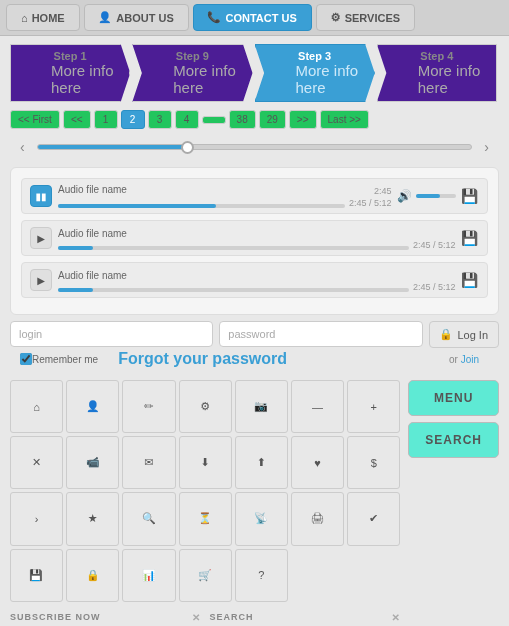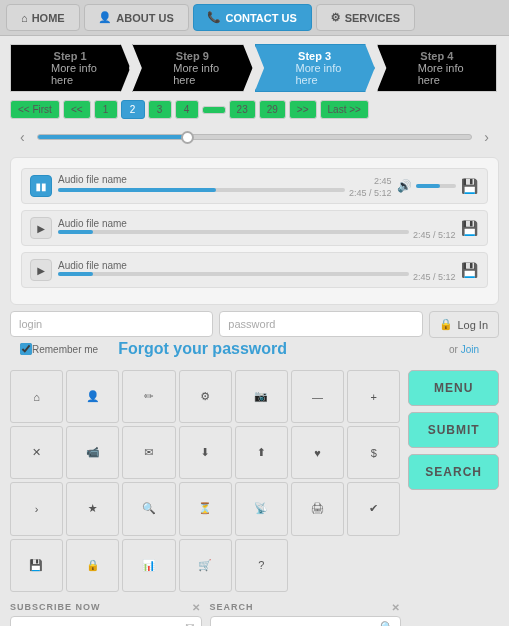--- a/index.html
+++ b/index.html
@@ -49,42 +49,42 @@
     }
     .step-item {
       flex: 1;
       display: flex;
       flex-direction: column;
       align-items: center;
       padding: 5px 8px;
       font-size: 10px;
       color: #888;
       position: relative;
-      background: #000000;
+      background: #4c1d95;
       border: 1px solid #ccc;
       clip-path: polygon(0 0, 92% 0, 100% 50%, 92% 100%, 0 100%, 8% 50%);
       margin-right: 2px;
     }
     .step-item:first-child {
       clip-path: polygon(0 0, 92% 0, 100% 50%, 92% 100%, 0 100%);
     }
     .step-item:last-child {
       clip-path: polygon(0 0, 100% 0, 100% 100%, 0 100%, 8% 50%);
     }
     .step-item.active {
       background: #3a9fd5;
       color: #fff;
       border-color: #2a8fc5;
     }
     .step-title {
       font-weight: bold;
       font-size: 11px;
     }
     .step-sub {
-      font-size: 11px;
+      font-size: 15px;
       color: #aaa;
       padding-left: 32px;
     }
     .step-item.active .step-sub { color: #cce8f8; }
 
     
     .pagination {
       display: flex;
       align-items: center;
       padding: 4px 10px;
@@ -204,21 +204,21 @@
     .track-info {
       flex: 1;
     }
     .track-name {
       font-size: 10px;
       color: #666;
       margin-bottom: 3px;
     }
     .track-progress-container {
       display: flex;
-      align-items: flex-start;
+      align-items: flex-end;
       gap: 4px;
     }
     .track-progress {
       flex: 1;
       height: 4px;
       background: #d0d0d0;
       border-radius: 2px;
       position: relative;
     }
     .track-fill {
@@ -433,21 +433,21 @@
 </div>
 
 <div class="pagination">
   <div class="page-btn">&lt;&lt; First</div>
   <div class="page-btn">&lt;&lt;</div>
   <div class="page-btn">1</div>
   <div class="page-btn active">2</div>
   <div class="page-btn">3</div>
   <div class="page-btn">4</div>
   <div class="page-btn" style="border:1px solid #ccc;"></div>
-  <div class="page-btn">23</div>
+  <div class="page-btn">38</div>
   <div class="page-btn">29</div>
   <div class="page-btn">&gt;&gt;</div>
   <div class="page-btn">Last &gt;&gt;</div>
 </div>
 
 <div class="slider-container">
   <span class="slider-arrow">‹</span>
   <div class="slider-track">
     <div class="slider-fill"></div>
     <div class="slider-thumb"></div>
@@ -559,21 +559,20 @@
     <div class="icon-cell">✔</div>
 
     <div class="icon-cell">💾</div>
     <div class="icon-cell">🔒</div>
     <div class="icon-cell">📊</div>
     <div class="icon-cell">🛒</div>
     <div class="icon-cell">?</div>
   </div>
   <div class="right-buttons">
     <div class="big-btn">MENU</div>
-    <div class="big-btn">SUBMIT</div>
     <div class="big-btn">SEARCH</div>
   </div>
 </div>
 
 <div class="bottom-inputs">
   <div class="bottom-input-group">
     <div class="bottom-input-label">
       <span>SUBSCRIBE NOW</span>
       <span class="x-btn">✕</span>
     </div>

